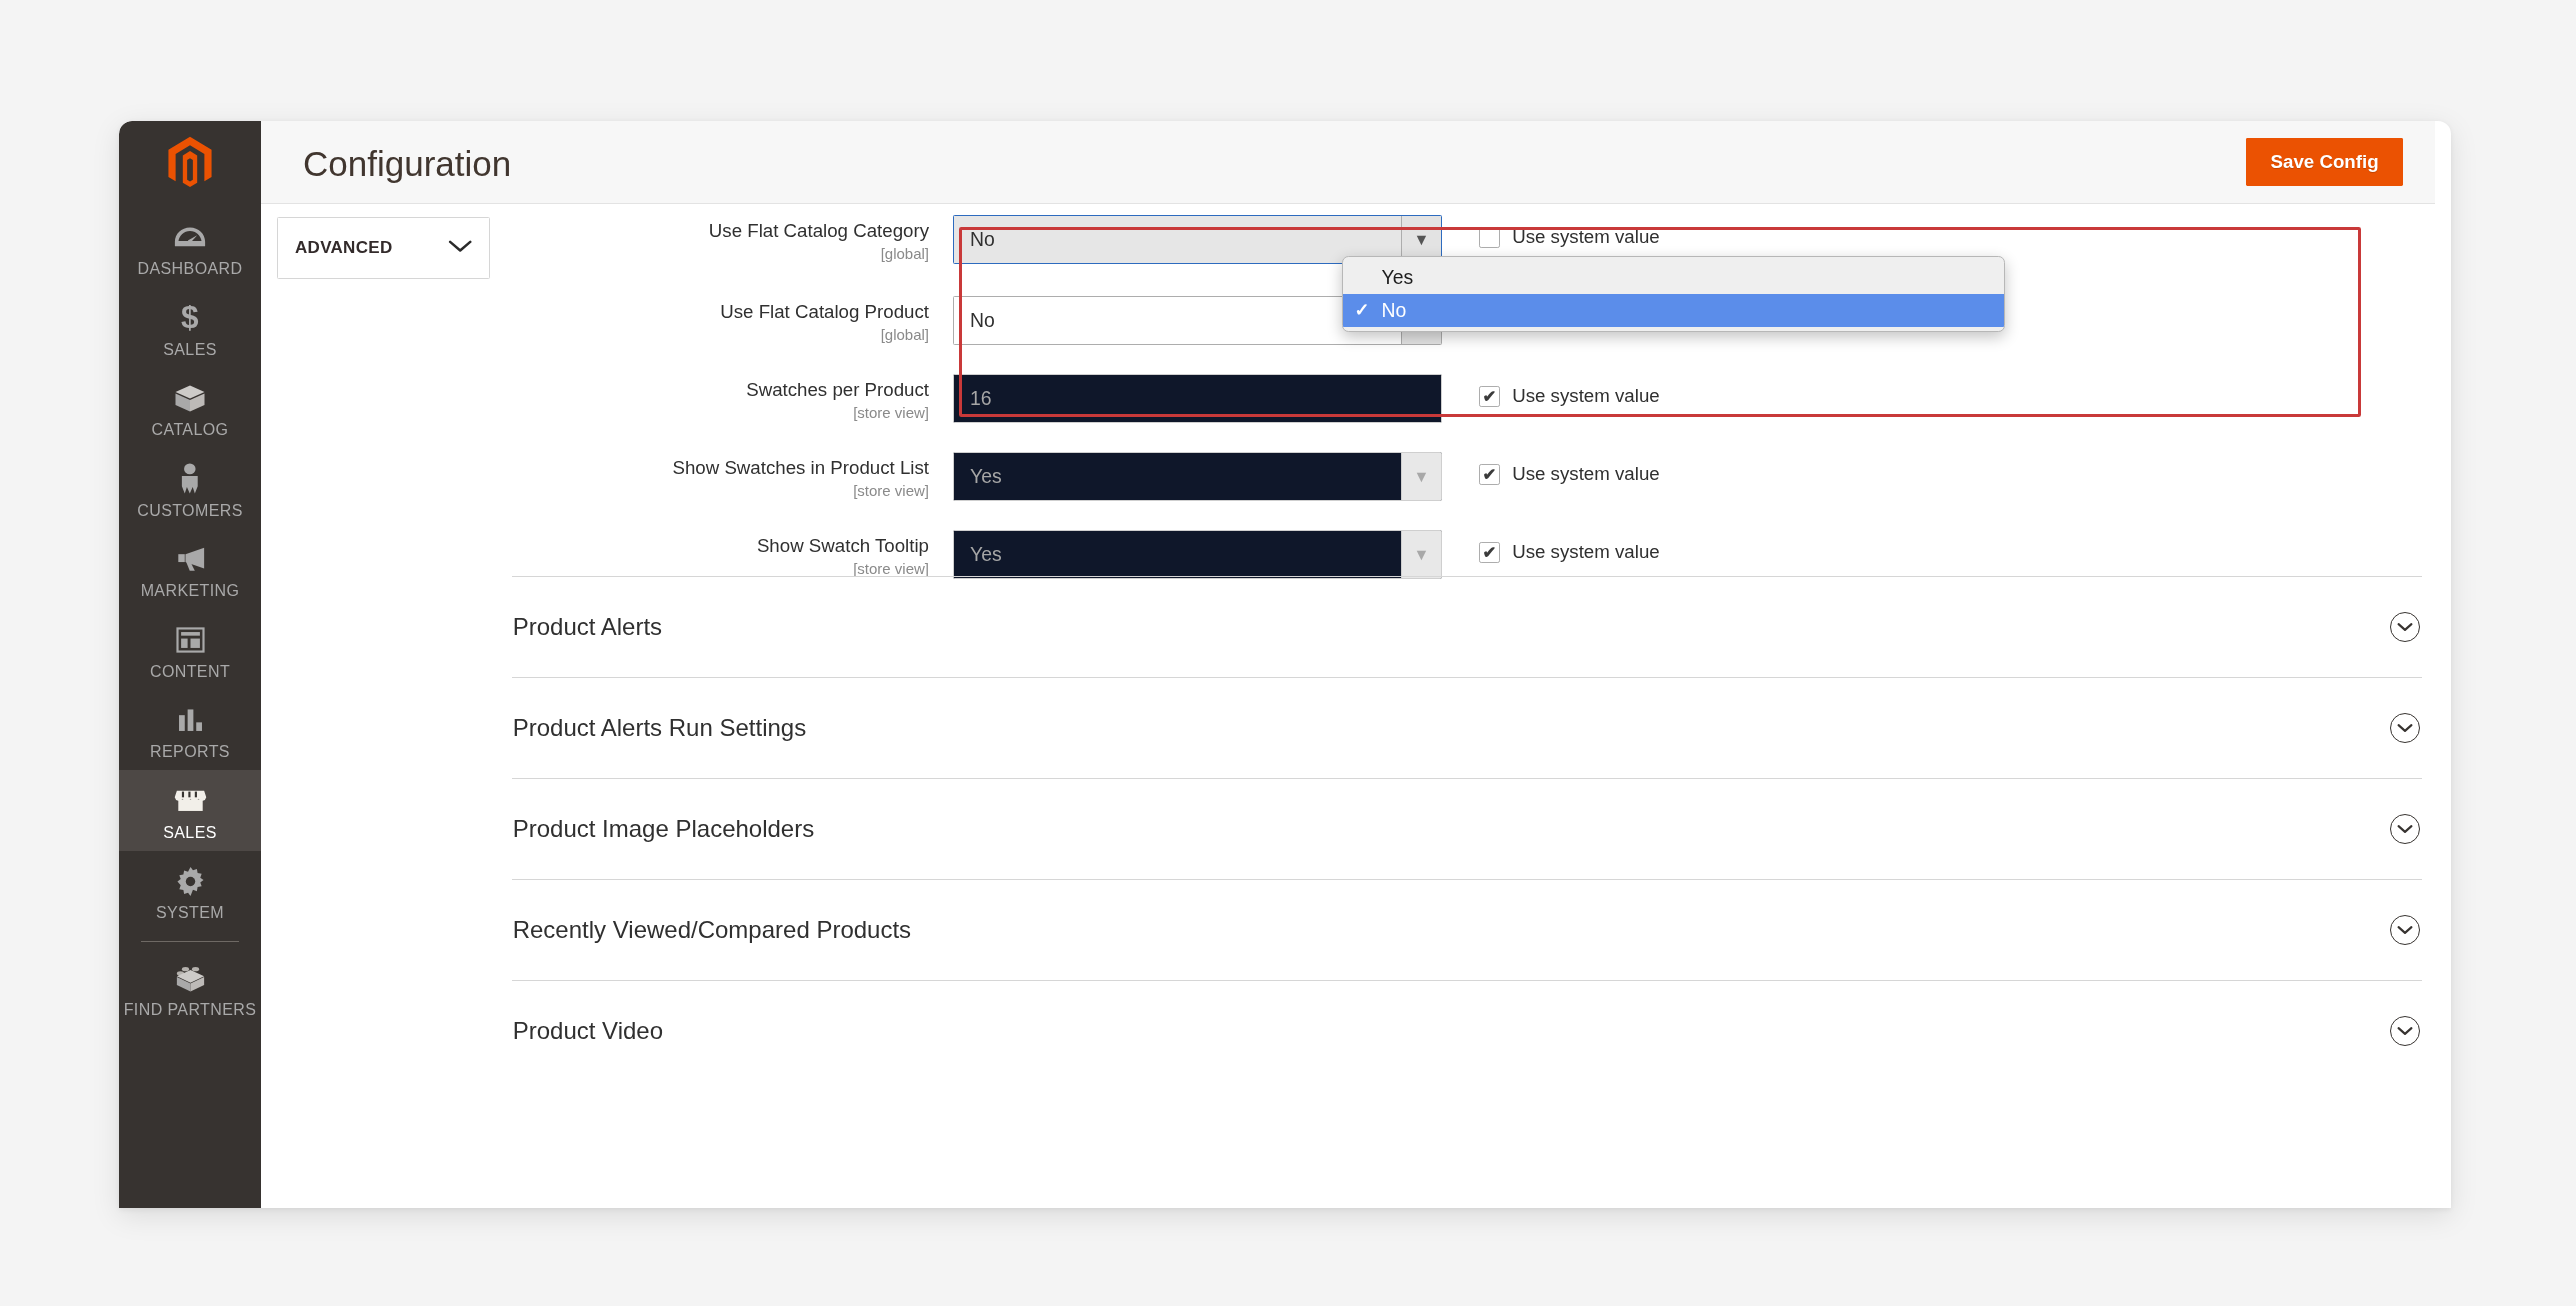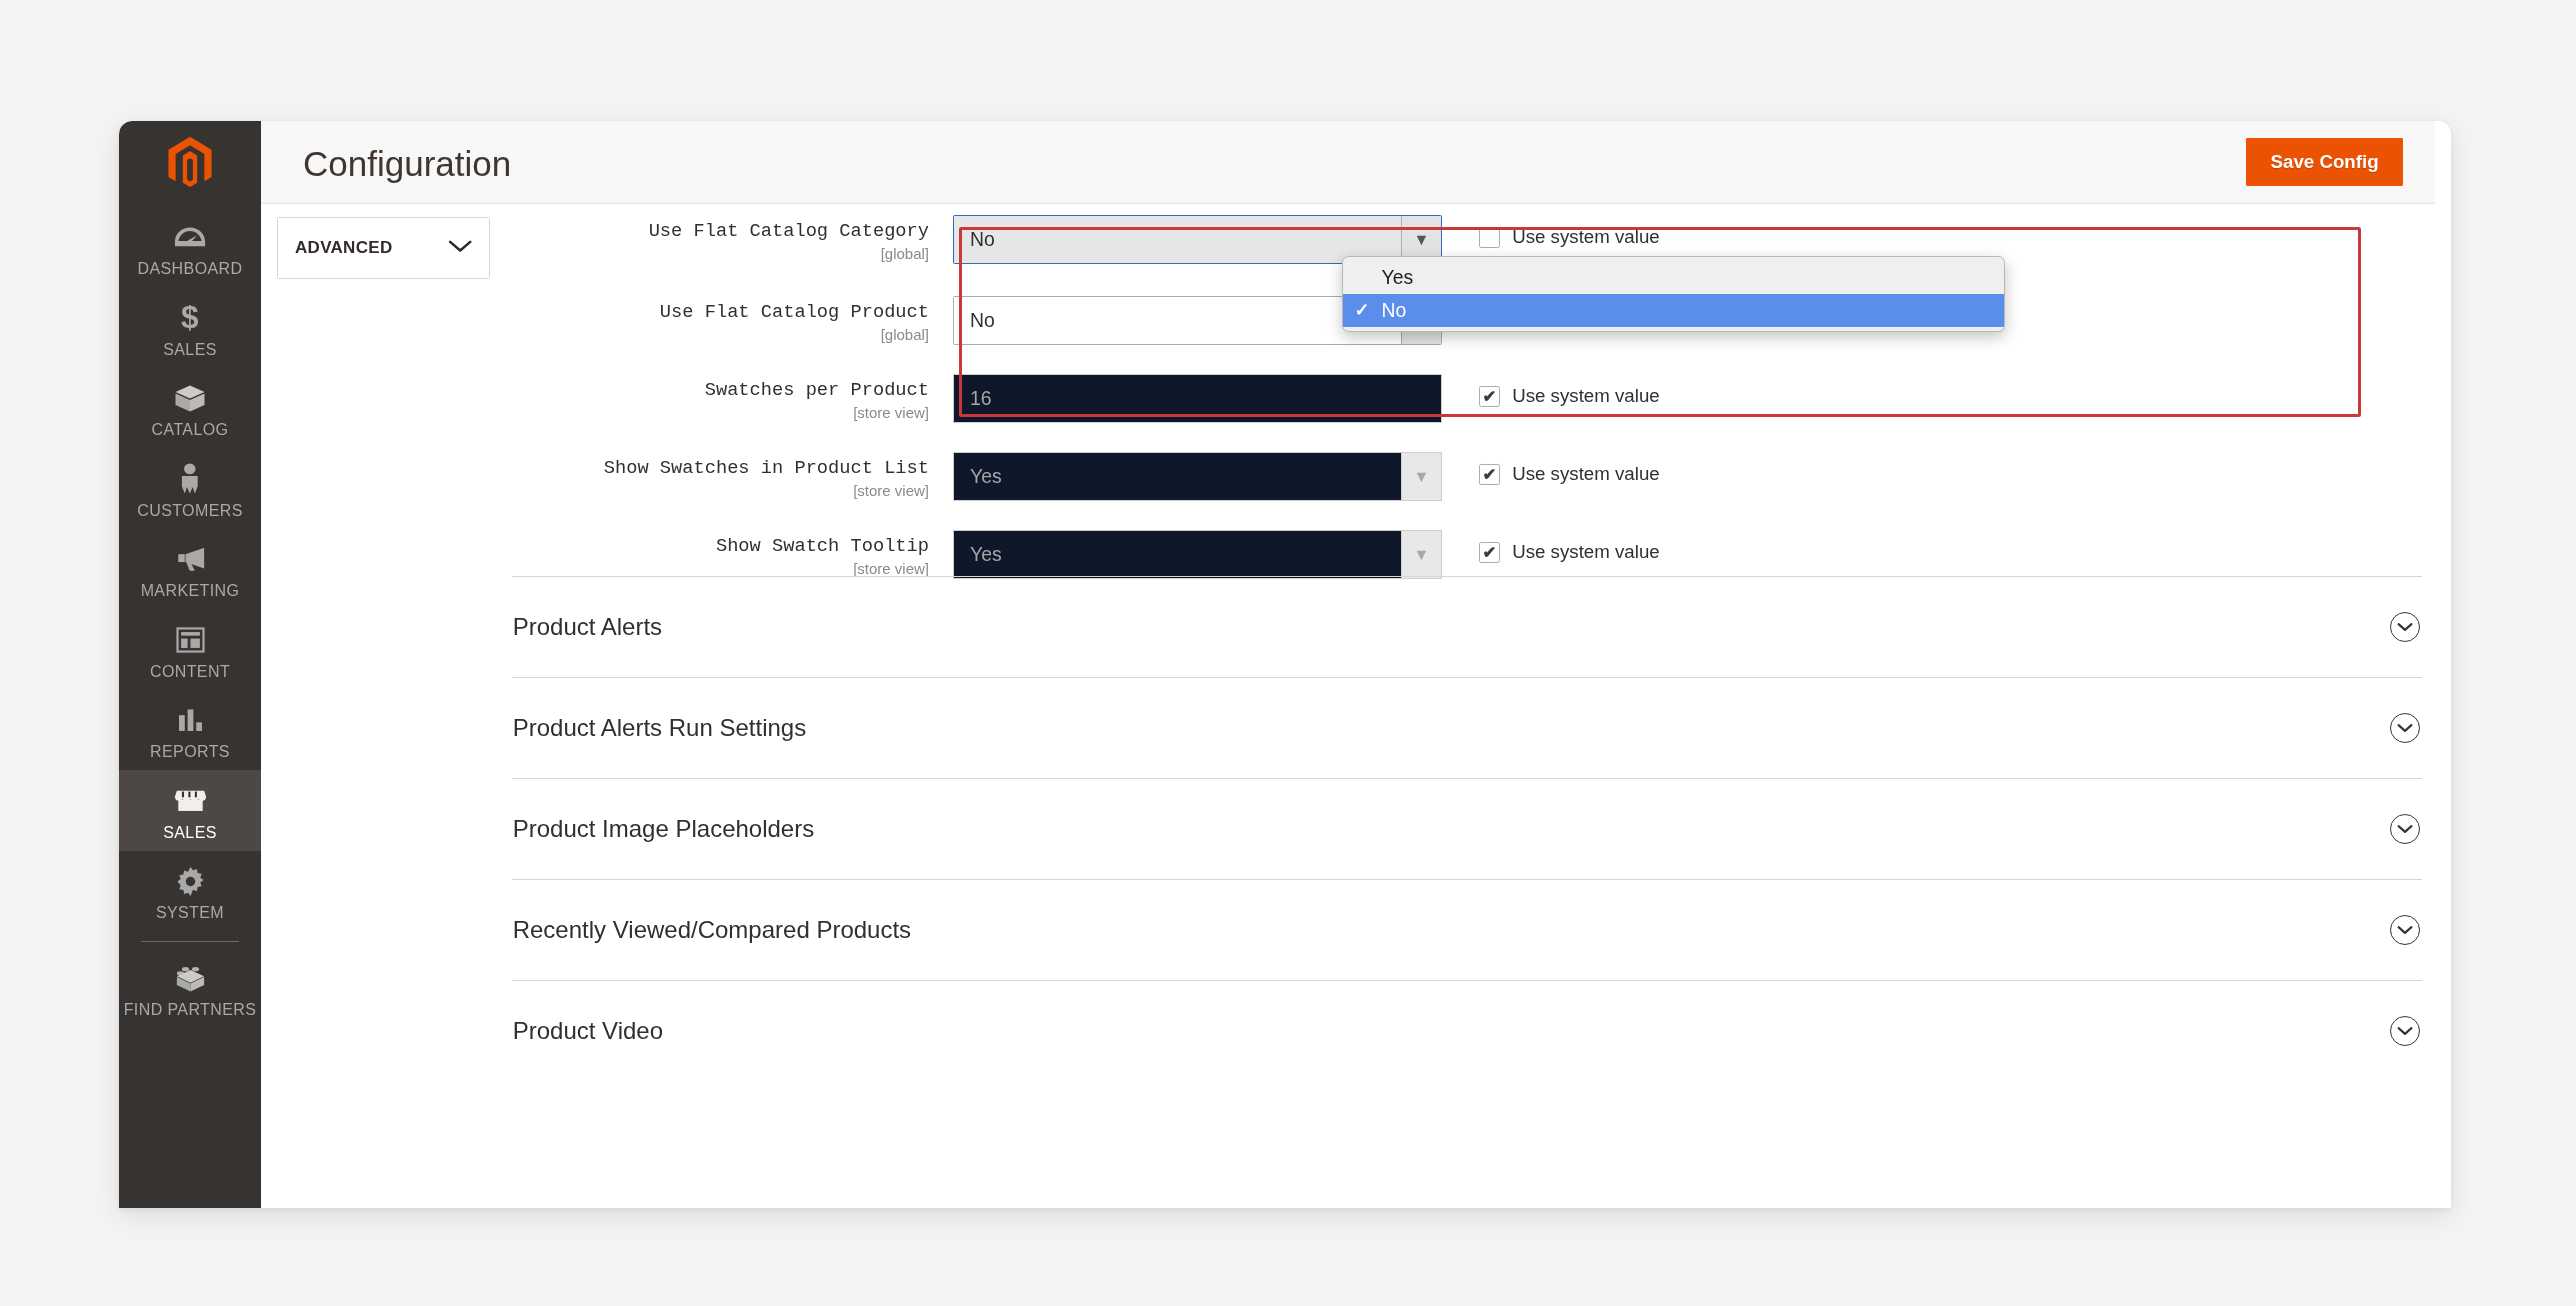--- a/index.html
+++ b/index.html
@@ -121,21 +121,20 @@
     width: 441px;
     text-align: right;
     padding-top: 16px;
     padding-right: 24px;
   }
   .field-label .fl-title {
     display: block;
     font-size: 18.7px;
     color: #303030;
     line-height: 1.12;
-    font-family: Liberation Mono, monospace;
   }
   .field-label .fl-scope {
     display: block;
     font-size: 15px;
     color: #8a8a8a;
     margin-top: 2.9px;
   }
   .field-control { width: 489px; padding-top: 10px; }
 
   .ctrl-select, .ctrl-input {

